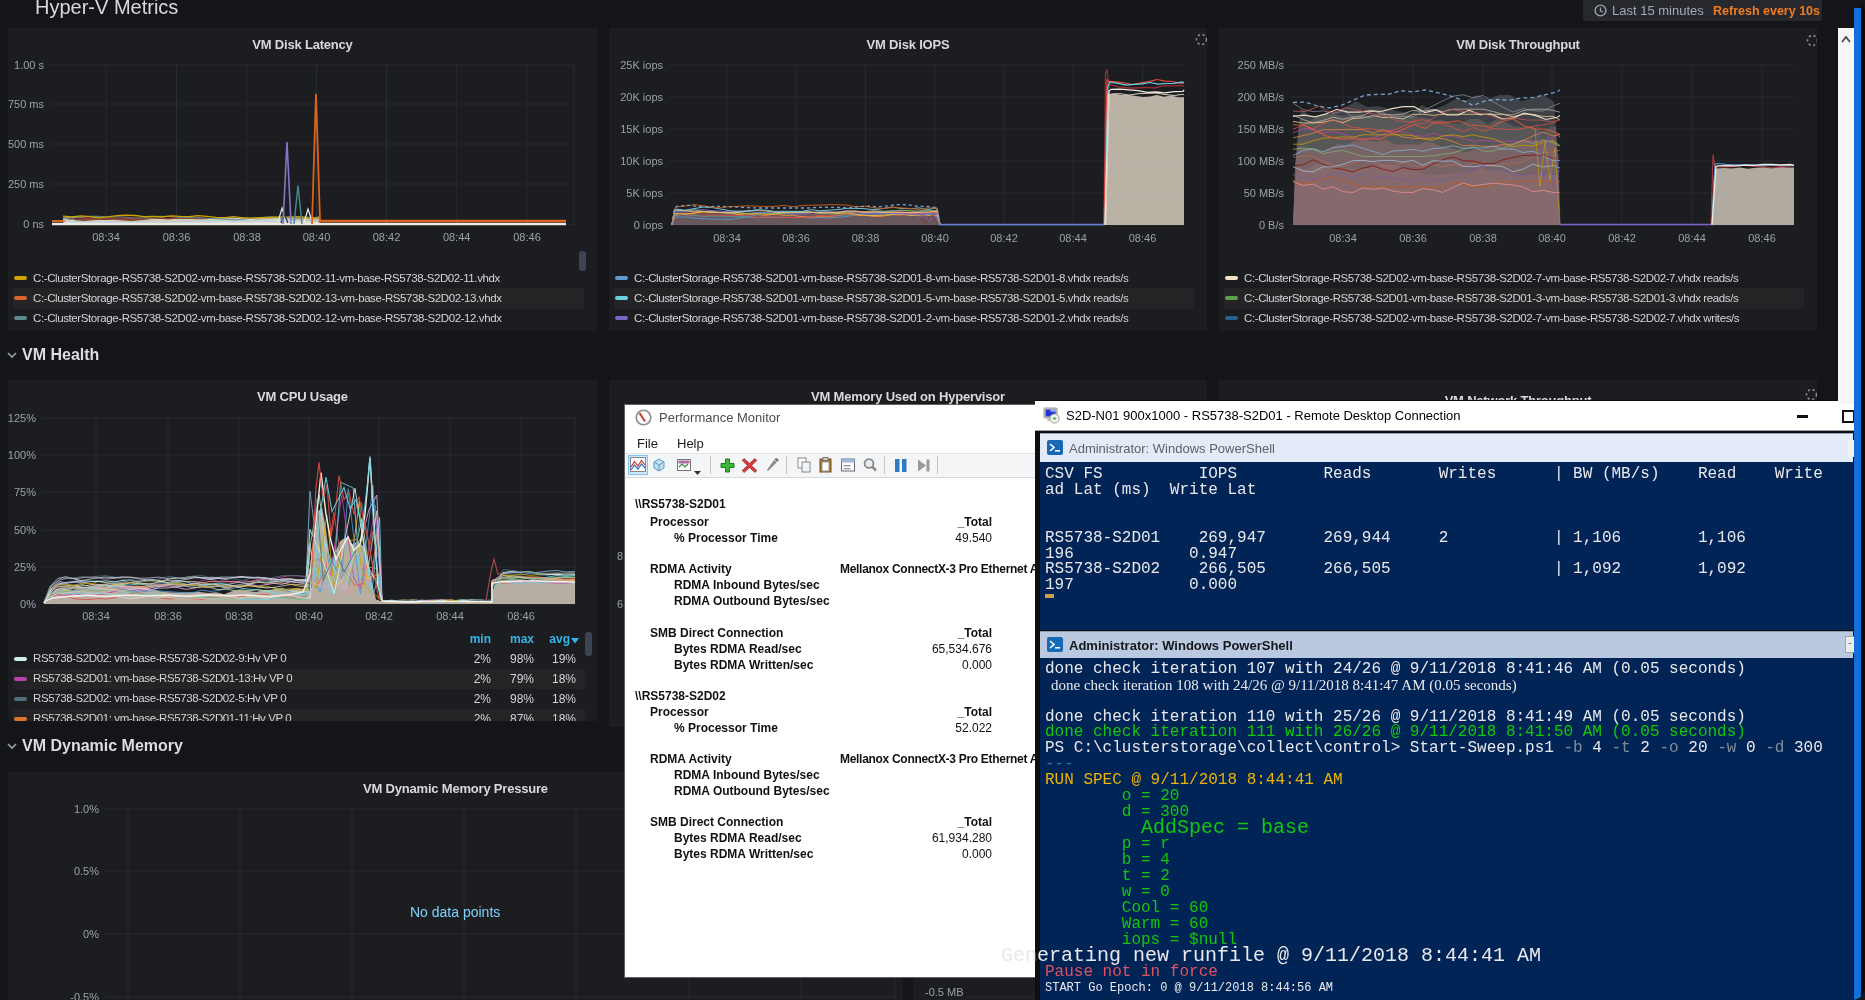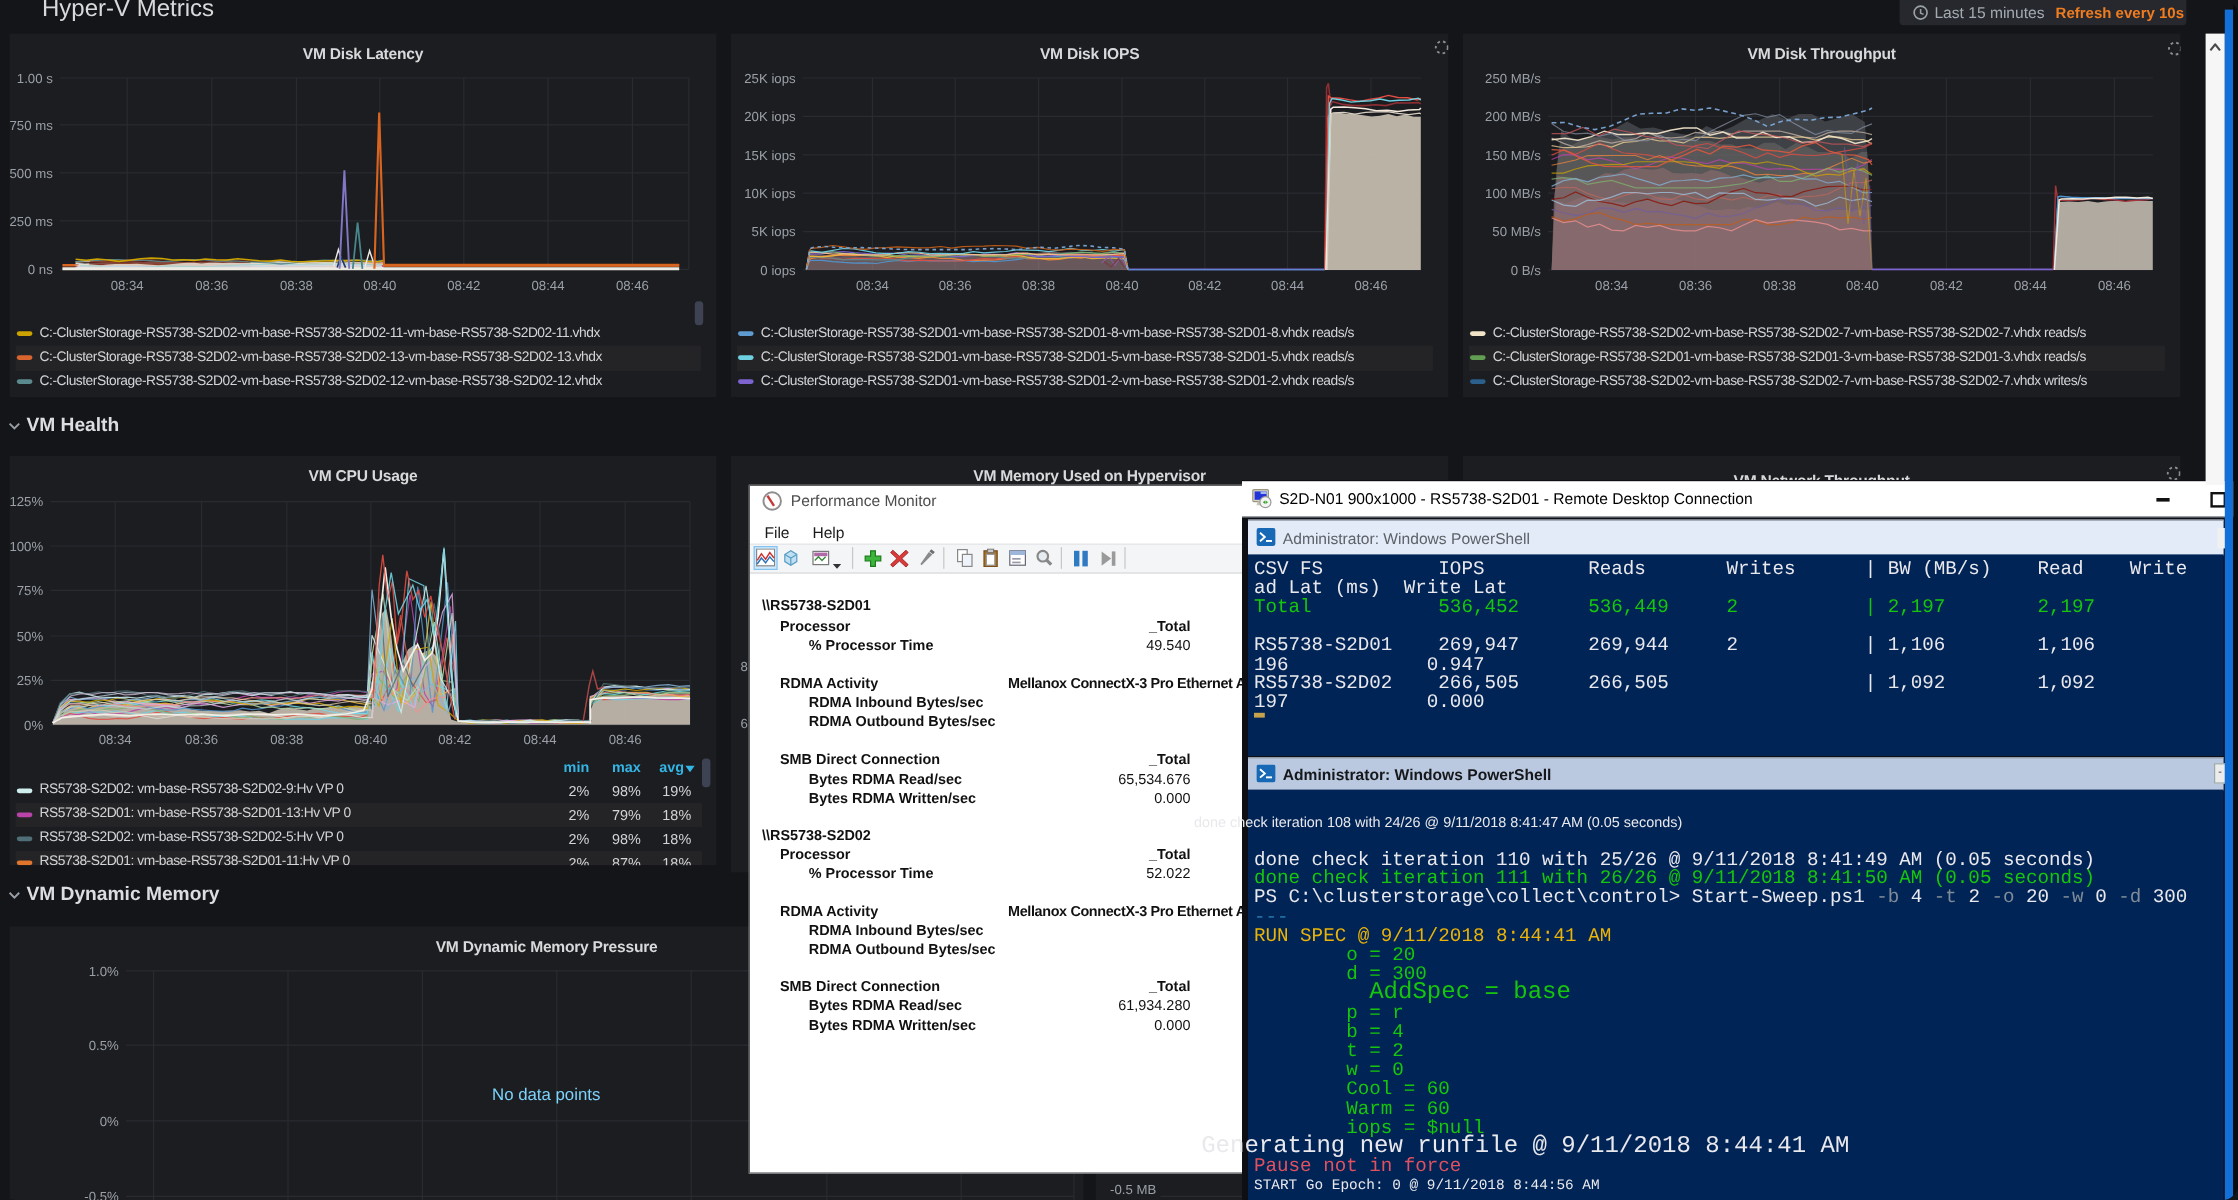--- a/index.html
+++ b/index.html
@@ -475,37 +475,37 @@
 <svg style="position:absolute;left:1047px;top:440px" width="16" height="15">
       <rect x="0" y="0" width="16" height="15" rx="2" fill="#1769b6"></rect>
       <path d="M3 4 7 7.5 3 11" fill="none" stroke="#fff" stroke-width="1.6"></path>
       <rect x="8" y="10" width="5" height="1.6" fill="#fff"></rect>
     </svg>
 <div style="position:absolute;left:1069px;top:441px;font-size:13px;color:#5d6269;white-space:nowrap">Administrator: Windows PowerShell</div>
 <div style="position:absolute;left:1848px;top:440px;width:7px;height:17px;background:#f0f0f0"></div>
 <div style="position:absolute;left:1040px;top:462px;width:813px;height:168px;background:#012456"></div>
 <div style="position:absolute;left:1045px;top:466px;font-family:'Liberation Mono',monospace;font-size:16px;line-height:16px;white-space:pre"><span style="color:#e9e8ec">CSV FS          IOPS         Reads       Writes      | BW (MB/s)    Read    Write</span></div>
     <div style="position:absolute;left:1045px;top:482px;font-family:'Liberation Mono',monospace;font-size:16px;line-height:16px;white-space:pre"><span style="color:#e9e8ec">ad Lat (ms)  Write Lat</span></div>
-    <div style="position:absolute;left:1045px;top:498px;font-family:'Liberation Mono',monospace;font-size:16px;line-height:16px;white-space:pre"><span style="color:#16c60c">Total           536,452      536,449     2           | 2,197        2,197</span></div>
     <div style="position:absolute;left:1045px;top:530px;font-family:'Liberation Mono',monospace;font-size:16px;line-height:16px;white-space:pre"><span style="color:#e9e8ec">RS5738-S2D01    269,947      269,944     2           | 1,106        1,106</span></div>
     <div style="position:absolute;left:1045px;top:546px;font-family:'Liberation Mono',monospace;font-size:16px;line-height:16px;white-space:pre"><span style="color:#e9e8ec">196            0.947</span></div>
     <div style="position:absolute;left:1045px;top:561px;font-family:'Liberation Mono',monospace;font-size:16px;line-height:16px;white-space:pre"><span style="color:#e9e8ec">RS5738-S2D02    266,505      266,505                 | 1,092        1,092</span></div>
     <div style="position:absolute;left:1045px;top:577px;font-family:'Liberation Mono',monospace;font-size:16px;line-height:16px;white-space:pre"><span style="color:#e9e8ec">197            0.000</span></div>
 <div style="position:absolute;left:1045px;top:594px;width:9px;height:4px;background:#c8a24b"></div>
 
 <div style="position:absolute;left:1040px;top:631px;width:813px;height:27px;background:#bac9e0;border-top:1px solid #8e99a9"></div>
 <svg style="position:absolute;left:1047px;top:637px" width="16" height="15">
       <rect x="0" y="0" width="16" height="15" rx="2" fill="#1769b6"></rect>
       <path d="M3 4 7 7.5 3 11" fill="none" stroke="#fff" stroke-width="1.6"></path>
       <rect x="8" y="10" width="5" height="1.6" fill="#fff"></rect>
     </svg>
 <div style="position:absolute;left:1069px;top:638px;font-size:13px;font-weight:700;color:#15171a;white-space:nowrap">Administrator: Windows PowerShell</div>
 <div style="position:absolute;left:1845px;top:636px;width:10px;height:17px;background:#ececec;border:1px solid #9aa;box-sizing:border-box;font-size:9px;line-height:13px;text-align:center;color:#333">-</div>
 <div style="position:absolute;left:1040px;top:658px;width:813px;height:342px;background:#012456"></div>
-    <div style="position:absolute;left:995px;top:677px;font-family:Liberation Sans, sans-serif;font-size:12px;line-height:16px;white-space:pre"><span style="color:#e9e8ec">done check iteration 108 with 24/26 @ 9/11/2018 8:41:47 AM (0.05 seconds)</span></div>
+<div style="position:absolute;left:1045px;top:661px;font-family:'Liberation Mono',monospace;font-size:16px;line-height:16px;white-space:pre"><span style="color:#e9e8ec">done check iteration 107 with 24/26 @ 9/11/2018 8:41:46 AM (0.05 seconds)</span></div>
+    <div style="position:absolute;left:1051px;top:677px;font-family:Liberation Serif, serif;font-size:15px;line-height:16px;white-space:pre"><span style="color:#e9e8ec">done check iteration 108 with 24/26 @ 9/11/2018 8:41:47 AM (0.05 seconds)</span></div>
     <div style="position:absolute;left:1045px;top:709px;font-family:'Liberation Mono',monospace;font-size:16px;line-height:16px;white-space:pre"><span style="color:#e9e8ec">done check iteration 110 with 25/26 @ 9/11/2018 8:41:49 AM (0.05 seconds)</span></div>
     <div style="position:absolute;left:1045px;top:724px;font-family:'Liberation Mono',monospace;font-size:16px;line-height:16px;white-space:pre"><span style="color:#16c60c">done check iteration 111 with 26/26 @ 9/11/2018 8:41:50 AM (0.05 seconds)</span></div>
     <div style="position:absolute;left:1045px;top:740px;font-family:'Liberation Mono',monospace;font-size:16px;line-height:16px;white-space:pre"><span style="color:#e9e8ec">PS C:\clusterstorage\collect\control&gt; Start-Sweep.ps1 </span><span style="color:#7f8c98">-b </span><span style="color:#e9e8ec">4 </span><span style="color:#7f8c98">-t </span><span style="color:#e9e8ec">2 </span><span style="color:#7f8c98">-o </span><span style="color:#e9e8ec">20 </span><span style="color:#7f8c98">-w </span><span style="color:#e9e8ec">0 </span><span style="color:#7f8c98">-d </span><span style="color:#e9e8ec">300</span></div>
     <div style="position:absolute;left:1045px;top:756px;font-family:'Liberation Mono',monospace;font-size:16px;line-height:16px;white-space:pre"><span style="color:#2579ad">---</span></div>
     <div style="position:absolute;left:1045px;top:772px;font-family:'Liberation Mono',monospace;font-size:16px;line-height:16px;white-space:pre"><span style="color:#eab308">RUN SPEC @ 9/11/2018 8:44:41 AM</span></div>
     <div style="position:absolute;left:1045px;top:788px;font-family:'Liberation Mono',monospace;font-size:16px;line-height:16px;white-space:pre"><span style="color:#16c60c">        o = 20</span></div>
     <div style="position:absolute;left:1045px;top:804px;font-family:'Liberation Mono',monospace;font-size:16px;line-height:16px;white-space:pre"><span style="color:#16c60c">        d = 300</span></div>
     <div style="position:absolute;left:1045px;top:820px;font-family:'Liberation Mono',monospace;font-size:20px;line-height:16px;white-space:pre"><span style="color:#16c60c">        AddSpec = base</span></div>
     <div style="position:absolute;left:1045px;top:836px;font-family:'Liberation Mono',monospace;font-size:16px;line-height:16px;white-space:pre"><span style="color:#16c60c">        p = r</span></div>
     <div style="position:absolute;left:1045px;top:852px;font-family:'Liberation Mono',monospace;font-size:16px;line-height:16px;white-space:pre"><span style="color:#16c60c">        b = 4</span></div>

